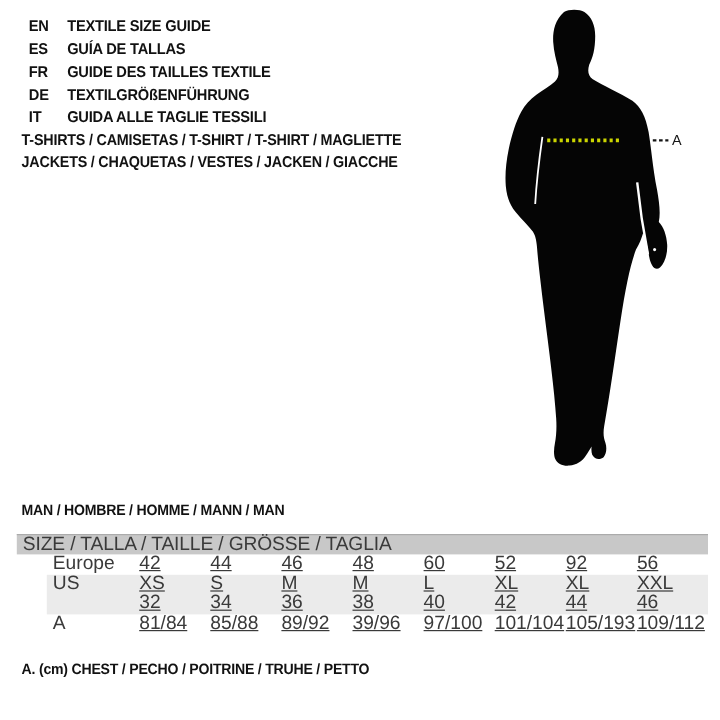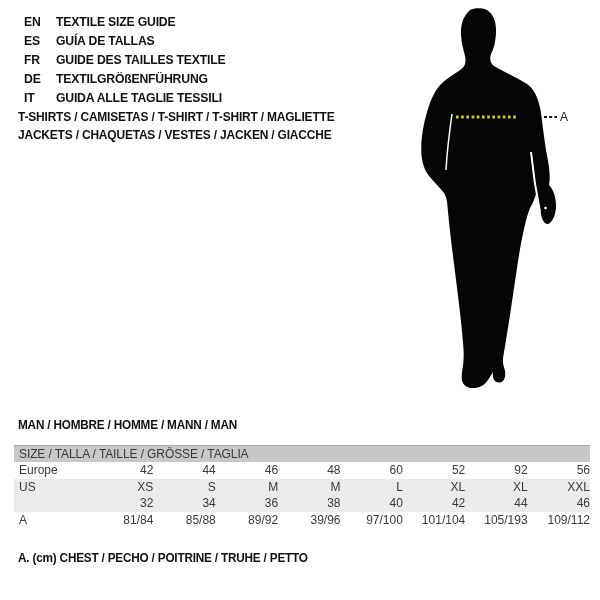--- a/index.html
+++ b/index.html
@@ -15,26 +15,26 @@
   .lang-code{width:34px;flex:none;}
   
   .categories{position:absolute;left:18px;top:108px;font-weight:bold;font-size:13px;line-height:17.5px;letter-spacing:-.2px;transform:scaleX(.92);transform-origin:0 0;white-space:nowrap;}
   
   .figure-svg{position:absolute;left:0;top:0;width:600px;height:600px;}
   .sil{fill:var(--silhouette,#050505);}
   .measure-a{position:absolute;left:560px;top:110px;font-size:12px;line-height:14px;color:#161616;}
   
   .man-title{position:absolute;left:18px;top:418px;font-weight:bold;font-size:12.5px;letter-spacing:-.2px;transform:scaleX(.94);transform-origin:0 0;white-space:nowrap;}
   
-  .size-table{position:absolute;left:14px;top:445px;width:576px;font-size:12px;color:var(--table-text,#3a3a3a);}
+  .size-table{position:absolute;left:14px;top:445px;width:576px;font-size:16px;color:var(--table-text,#3a3a3a);}
   .t-header{height:16px;line-height:16px;background:var(--header-bg,#c8c8c8);padding-left:5px;border-top:1px solid #ababab;letter-spacing:-.1px;white-space:nowrap;}
-  .t-row{display:flex;height:16.5px;line-height:16.5px;}
+  .t-row{display:flex;height:16.5px;line-height:16.5px;margin-left:25px;}
   .t-row.shaded{background:var(--stripe-bg,#ebebeb);}
   .t-label{width:72px;flex:none;padding-left:5px;}
-  .t-cell{flex:1;text-align:right;}
+  .t-cell{flex:1;text-align:left;text-decoration:underline;}
   
   .footnote{position:absolute;left:18px;top:551px;font-weight:bold;font-size:12.5px;letter-spacing:-.2px;transform:scaleX(.94);transform-origin:0 0;white-space:nowrap;}
 </style>
 </head>
 <body>
 
 <div class="canvas">
 
   <div class="lang-list">
     <div class="lang-row">

